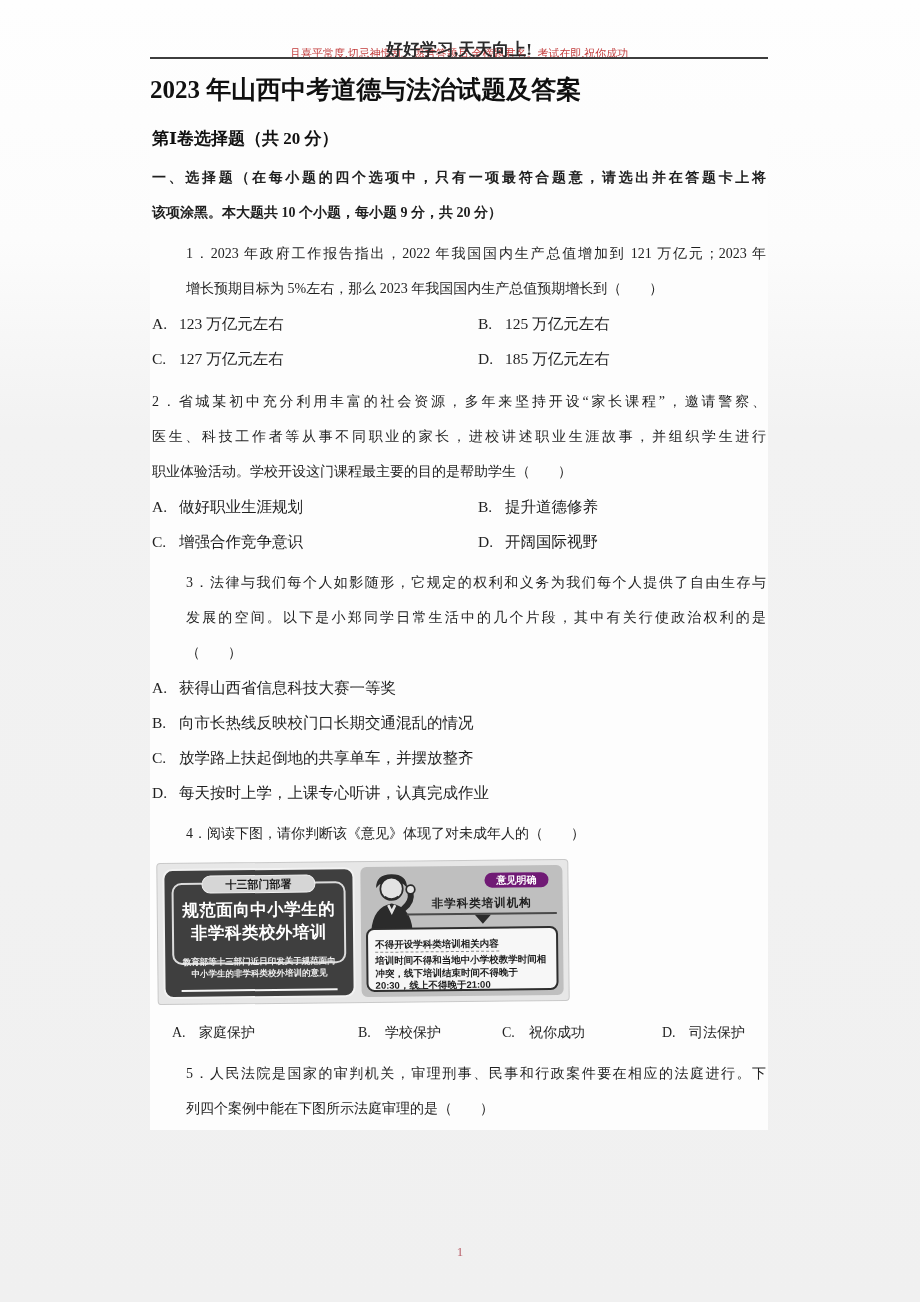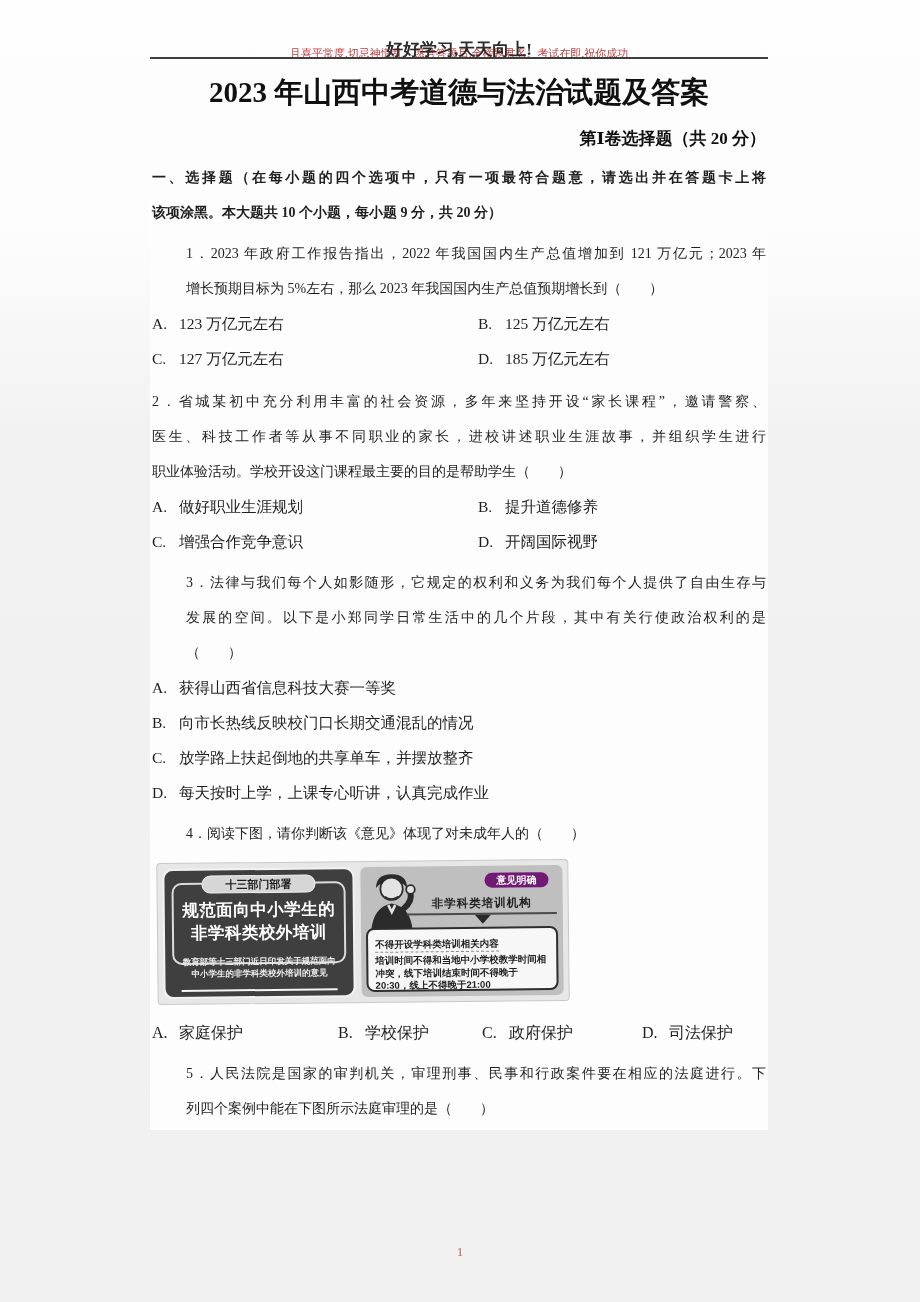--- a/index.html
+++ b/index.html
@@ -6,32 +6,32 @@
   #screen {
     position:relative; width:920px; height:1302px; overflow:hidden;
     background:linear-gradient(180deg,#fefefe 0px,#fcfcfc 240px,#f2f2f2 430px,#f0f0f0 1302px);
     font-family:"Liberation Serif","DejaVu Serif",serif; color:#1f1f1f;
   }
   
   .wm { position:absolute; top:37px; left:150px; width:618px; height:22px; }
   .wm-red { position:absolute; top:9px; width:100%; text-align:center; color:#c23b3b; font-size:11px; white-space:nowrap; }
   .wm-black { position:absolute; top:1px; width:100%; text-align:center; color:#2b2b2b; font-weight:bold; font-size:17px; }
   .divider { position:absolute; top:57px; left:150px; width:618px; border-top:2px solid #3d3d3d; }
-  .doc-title { position:absolute; top:73px; left:150px; width:618px; text-align:center; font-weight:bold; font-size:29px; color:#101010; }
+  .doc-title { position:absolute; top:73px; left:150px; width:618px; text-align:left; font-weight:bold; font-size:25px; color:#101010; }
   
   .card { position:absolute; top:115px; left:150px; width:618px; background:#fdfdfd; box-sizing:border-box; padding:13px 2px 4px; }
-  .paper-header { text-align:right; font-weight:bold; font-size:17px; line-height:22px; margin-bottom:10px; color:#101010; }
+  .paper-header { text-align:left; font-weight:bold; font-size:17px; line-height:22px; margin-bottom:10px; color:#101010; }
   .para { font-size:14px; line-height:35px; }
   .bold { font-weight:bold; }
   .line { text-align:justify; text-align-last:justify; }
   .q { margin-top:6px;margin-left:34px; }
   .mt8 { margin-top:8px; }
   .opts2 { display:grid; grid-template-columns:326px 1fr; font-size:15.5px; line-height:35px; }
   .optrows .opt { font-size:15.5px; line-height:35px; }
-  .optrow4 { display:grid; grid-template-columns:186px 144px 160px 1fr; font-size:16px; line-height:35px; }
+  .optrow4 { display:grid; grid-template-columns:186px 144px 160px 1fr; font-size:14px; line-height:35px;margin-left:20px; }
   .lbl { display:inline-block; min-width:27px; }
   
   .figure { position:relative; width:412px; height:142px; margin:10px 0 12px 5px; box-sizing:border-box;
     background:#e7e7e7; border:1px solid #c9c9c9; border-radius:4px; transform:rotate(-0.6deg);
     display:flex; gap:6px; padding:5px; font-family:"Liberation Sans","DejaVu Sans",sans-serif; }
   .fig-left { width:192px; box-sizing:border-box; background:#3f3f3f; border:2px solid #f2f2f2; border-radius:10px;
     color:#fff; text-align:center; position:relative; padding-top:5px; }
   .fig-frame { position:absolute; top:12px; left:7px; right:7px; height:78px; border:2px solid #dcdcdc; border-radius:10px; }
   .fig-badge { position:relative; width:112px; margin:0 auto; background:#d6d6d6; color:#1c1c1c; font-weight:bold;
     font-size:11px; line-height:16px; border-radius:9px; border:1px solid #f2f2f2; }
@@ -143,21 +143,21 @@
         <div class="speech">
           <div class="rule1">不得开设学科类培训相关内容</div>
           <div class="rule2">培训时间不得和当地中小学校教学时间相冲突，线下培训结束时间不得晚于20:30，线上不得晚于21:00</div>
         </div>
       </div>
     </div>
 
     <div class="optrow4">
       <div class="opt"><span class="lbl">A.</span><span>家庭保护</span></div>
       <div class="opt"><span class="lbl">B.</span><span>学校保护</span></div>
-      <div class="opt"><span class="lbl">C.</span><span>政府保护</span></div>
+      <div class="opt"><span class="lbl">C.</span><span>祝你成功</span></div>
       <div class="opt"><span class="lbl">D.</span><span>司法保护</span></div>
     </div>
 
     <div class="para q">
       <div class="line">5．人民法院是国家的审判机关，审理刑事、民事和行政案件要在相应的法庭进行。下</div>
       <div>列四个案例中能在下图所示法庭审理的是（　　）</div>
     </div>
 
   </div>
 

